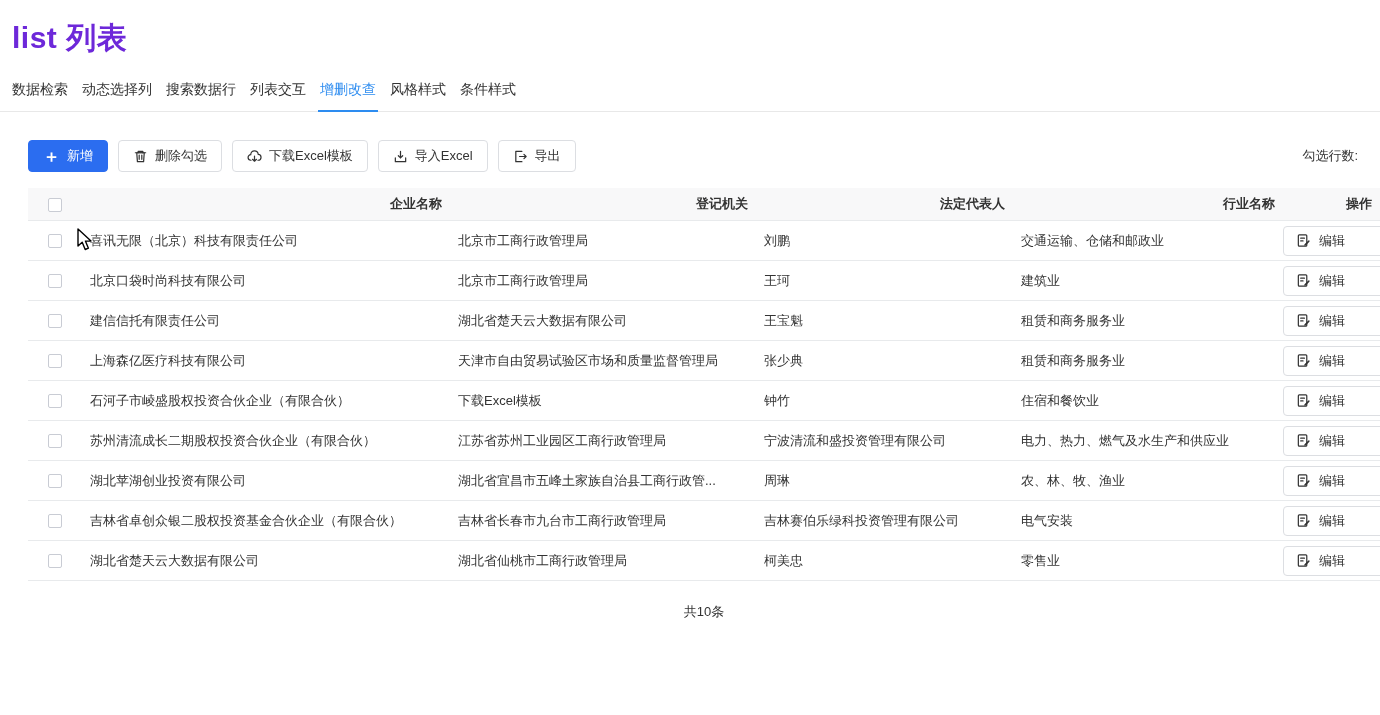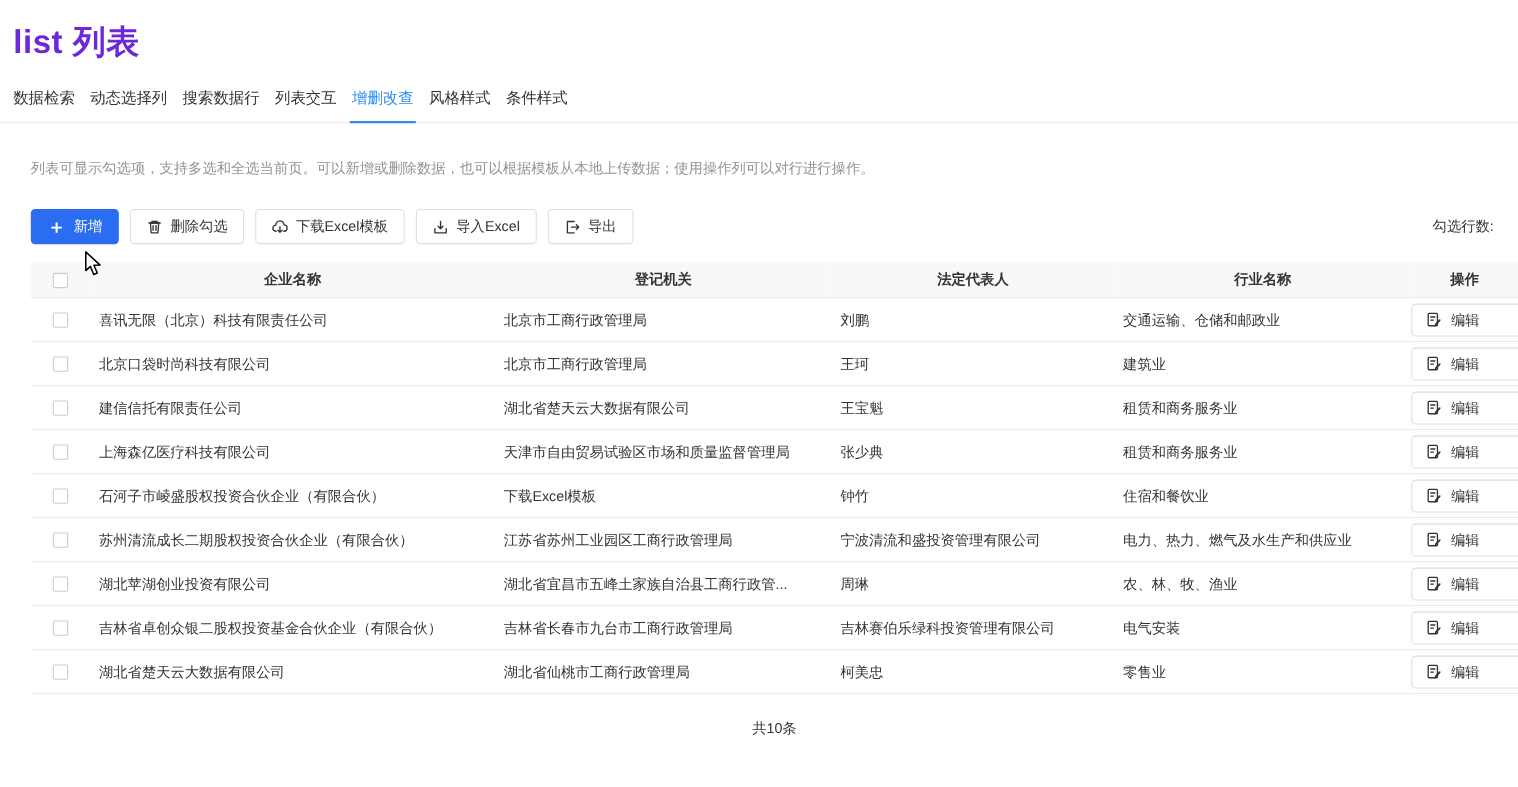--- a/index.html
+++ b/index.html
@@ -86,21 +86,21 @@
     width: 100%;
     border-collapse: collapse;
     table-layout: fixed;
     margin-top: 16px;
   }
   thead th {
     background: #f8f8f9;
     font-weight: 700;
     font-size: 13px;
     color: #333;
-    text-align: center;
+    text-align: right;
     padding: 7px 8px;
     border-bottom: 1px solid #e8eaec;
     white-space: nowrap;
     overflow: hidden;
   }
   tbody td {
     font-size: 13px;
     color: #333;
     height: 40px;
     padding: 0 8px;
@@ -153,21 +153,20 @@
     <div class="tab">数据检索</div>
     <div class="tab">动态选择列</div>
     <div class="tab">搜索数据行</div>
     <div class="tab">列表交互</div>
     <div class="tab active">增删改查</div>
     <div class="tab">风格样式</div>
     <div class="tab">条件样式</div>
   </div>
 
 <div class="content">
-  <p class="desc">列表可显示勾选项，支持多选和全选当前页。可以新增或删除数据，也可以根据模板从本地上传数据；使用操作列可以对行进行操作。</p>
 
   <div class="toolbar">
     <button class="btn primary">
       <span class="icon plus-glyph">＋</span>
       <span>新增</span>
     </button>
 
     <button class="btn">
       <span class="icon">
         <svg width="15" height="15" viewBox="0 0 16 16" fill="none" stroke="#333" stroke-width="1.3" stroke-linecap="round" stroke-linejoin="round">

